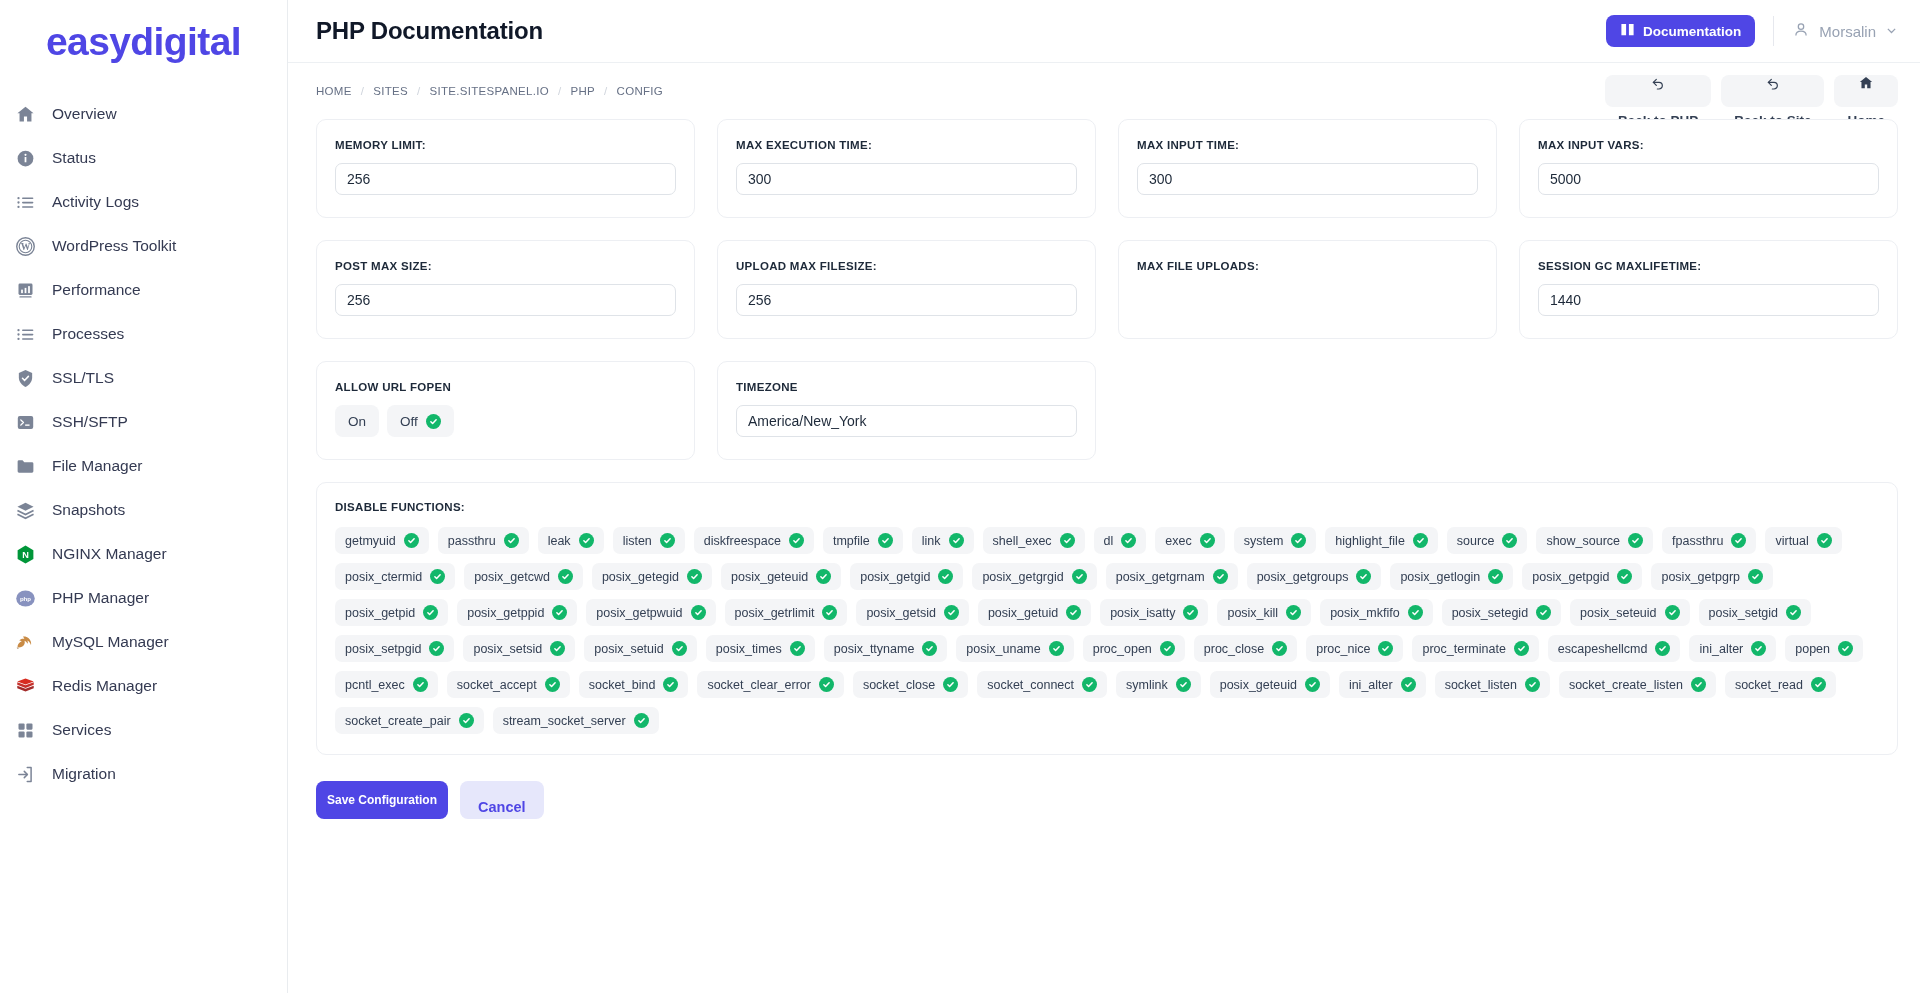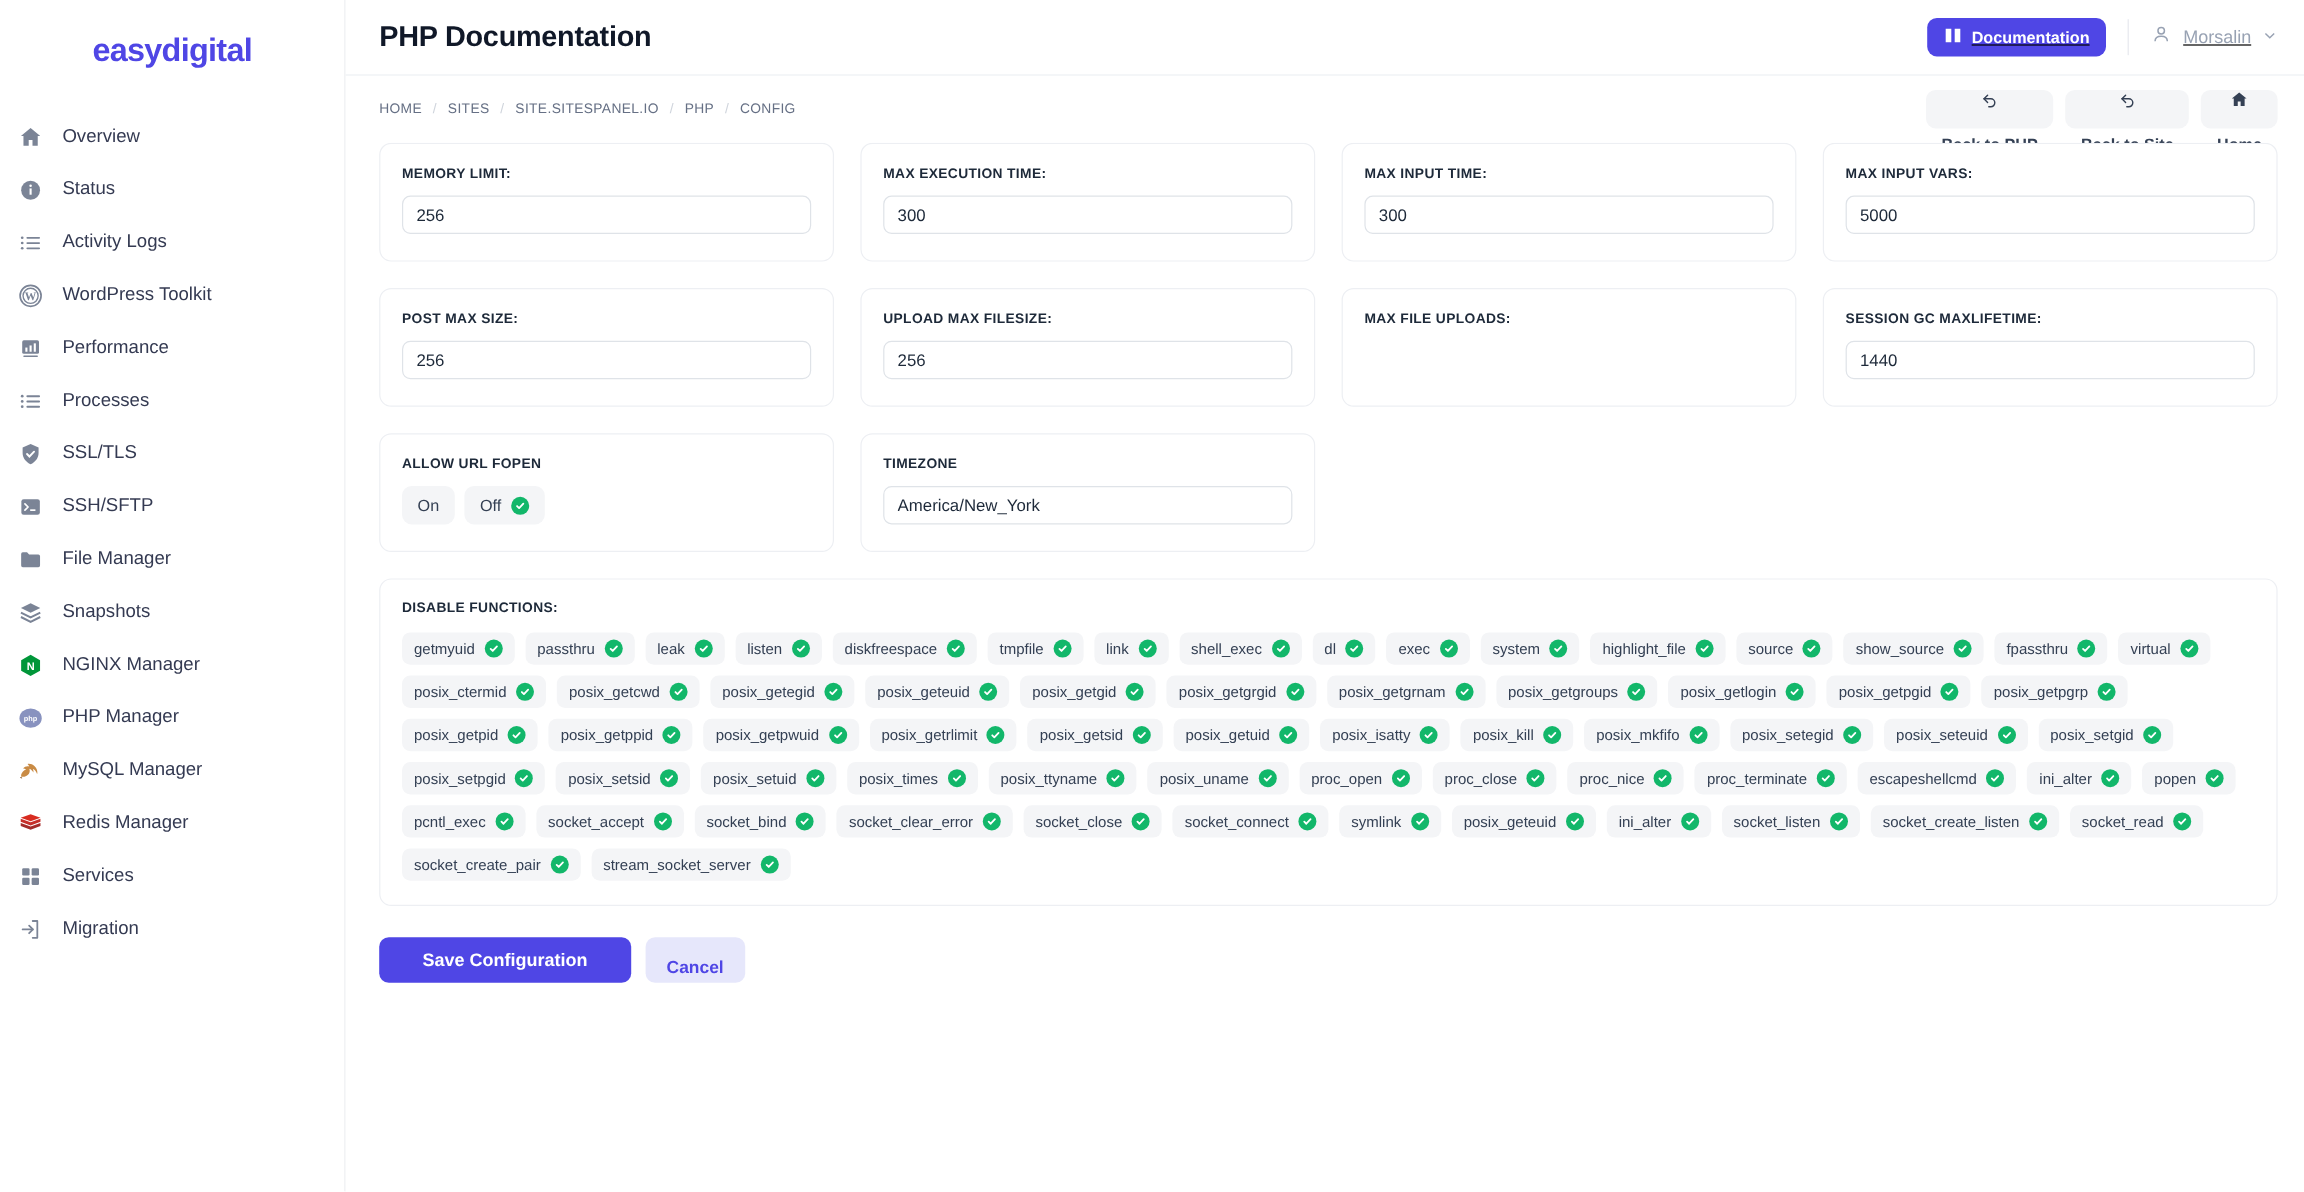--- a/index.html
+++ b/index.html
@@ -15,21 +15,21 @@
   
   .sidebar {
     width: 288px; min-width: 288px; height: 993px;
     background: #ffffff;
     border-right: 1px solid #e9ecef;
     padding-top: 10px;
   }
   .brand {
     height: 64px;
     display: flex; align-items: center; justify-content: center;
-    font-size: 27px; font-weight: 700; letter-spacing: -.6px;
+    font-size: 39px; font-weight: 700; letter-spacing: -.6px;
     color: #4f46e5;
   }
   .nav { margin-top: 18px; }
   .nav-item {
     display: flex; align-items: center;
     height: 44px; padding: 0 14px; gap: 16px;
     color: #343a52; font-size: 15.5px; font-weight: 500;
     cursor: pointer; text-decoration: none;
   }
   .nav-ico {
@@ -40,21 +40,21 @@
 
   
   .main { flex: 1; height: 993px; background: #ffffff; display: flex; flex-direction: column; }
   .topbar {
     height: 63px; min-height: 63px;
     border-bottom: 1px solid #edf0f3;
     display: flex; align-items: center;
     padding: 0 22px 0 28px;
   }
   .page-title { font-size: 24px; font-weight: 700; color: #101828; letter-spacing: -.2px; }
-  .topbar-right { margin-left: auto; display: flex; align-items: center; gap: 0; text-decoration: underline; }
+  .topbar-right { margin-left: auto; display: flex; align-items: center; gap: 0; }
   .doc-btn {
     background: #4f46e5; color: #fff;
     border: none; border-radius: 8px;
     height: 32px; padding: 0 14px;
     font-size: 13.5px; font-weight: 700;
     display: flex; align-items: center; gap: 8px;
     cursor: pointer; font-family: inherit;
   }
   .vdiv { width: 1px; height: 30px; background: #e6e8ee; margin: 0 18px; }
   .user-chip {
@@ -130,22 +130,22 @@
     background: #f4f5f7; border-radius: 7px;
     height: 27px; padding: 0 10px;
     display: inline-flex; align-items: center; gap: 8px;
     font-size: 12.5px; color: #344054;
     cursor: pointer; white-space: nowrap;
   }
 
   .actions { display: flex; gap: 12px; padding-bottom: 30px; }
   .btn-primary {
     background: #4f46e5; color: #fff; border: none;
-    border-radius: 8px; height: 38px; padding: 0 36px;
-    font-size: 15px; font-weight: 700; cursor: pointer; font-family: inherit;
+    border-radius: 8px; height: 38px; padding: 0 11px;
+    font-size: 12px; font-weight: 700; cursor: pointer; font-family: inherit;
   }
   .btn-soft {
     background: #e6e7fb; color: #4f46e5; border: none;
     border-radius: 8px; height: 38px; padding: 18px 18px;
     font-size: 14.5px; font-weight: 700; cursor: pointer; font-family: inherit;
   }
 </style>
 </head>
 <body>
 

